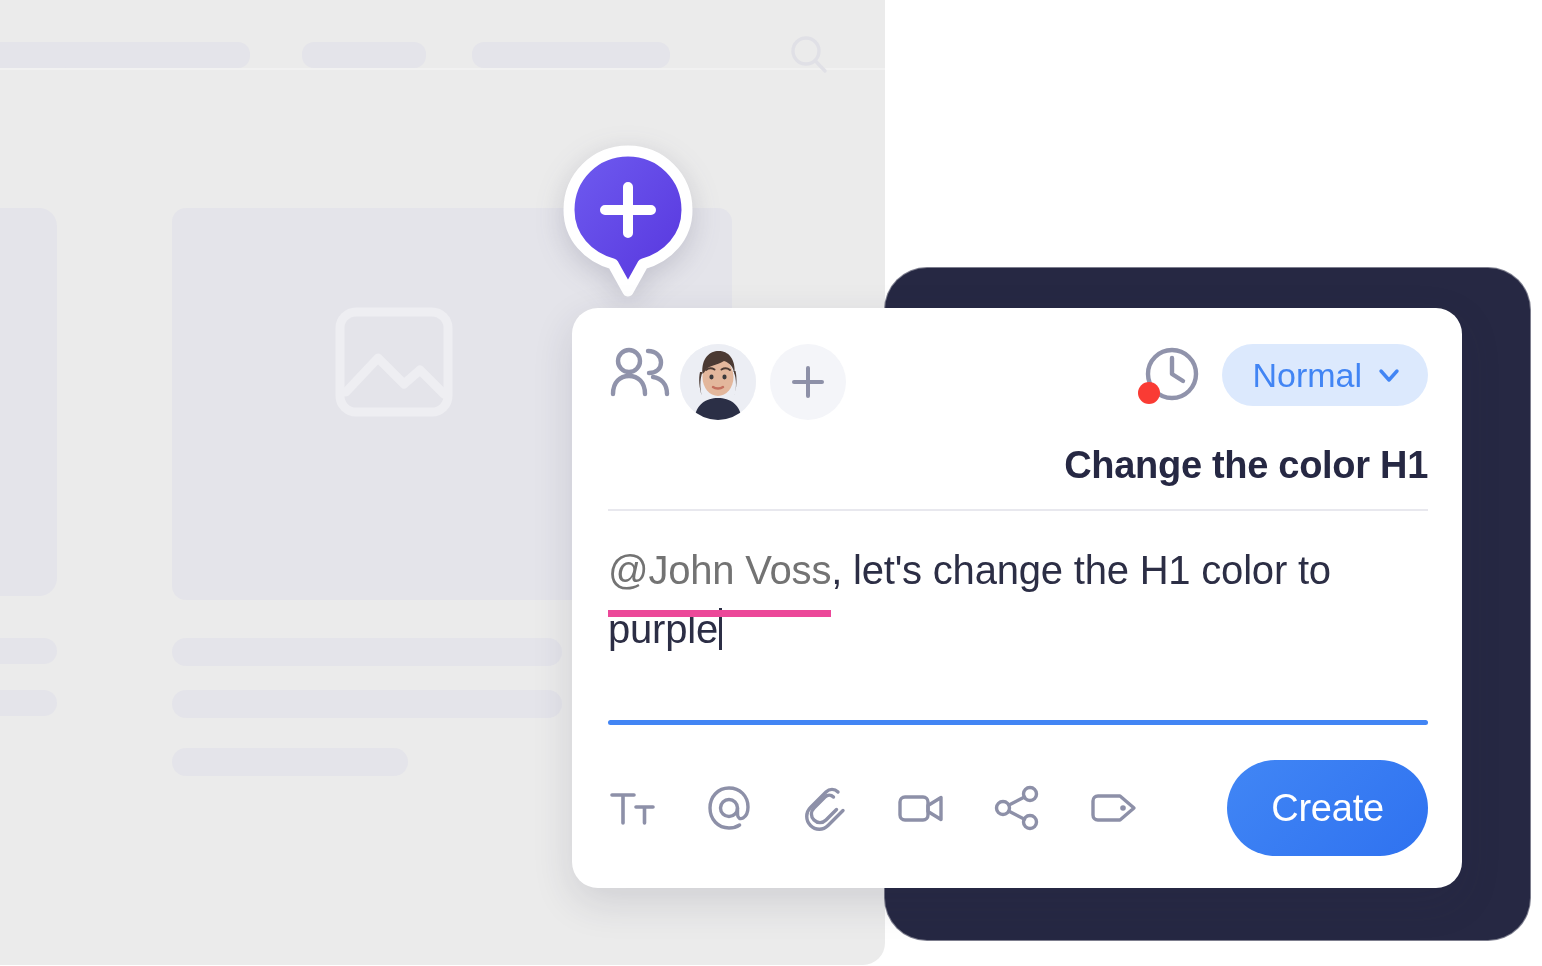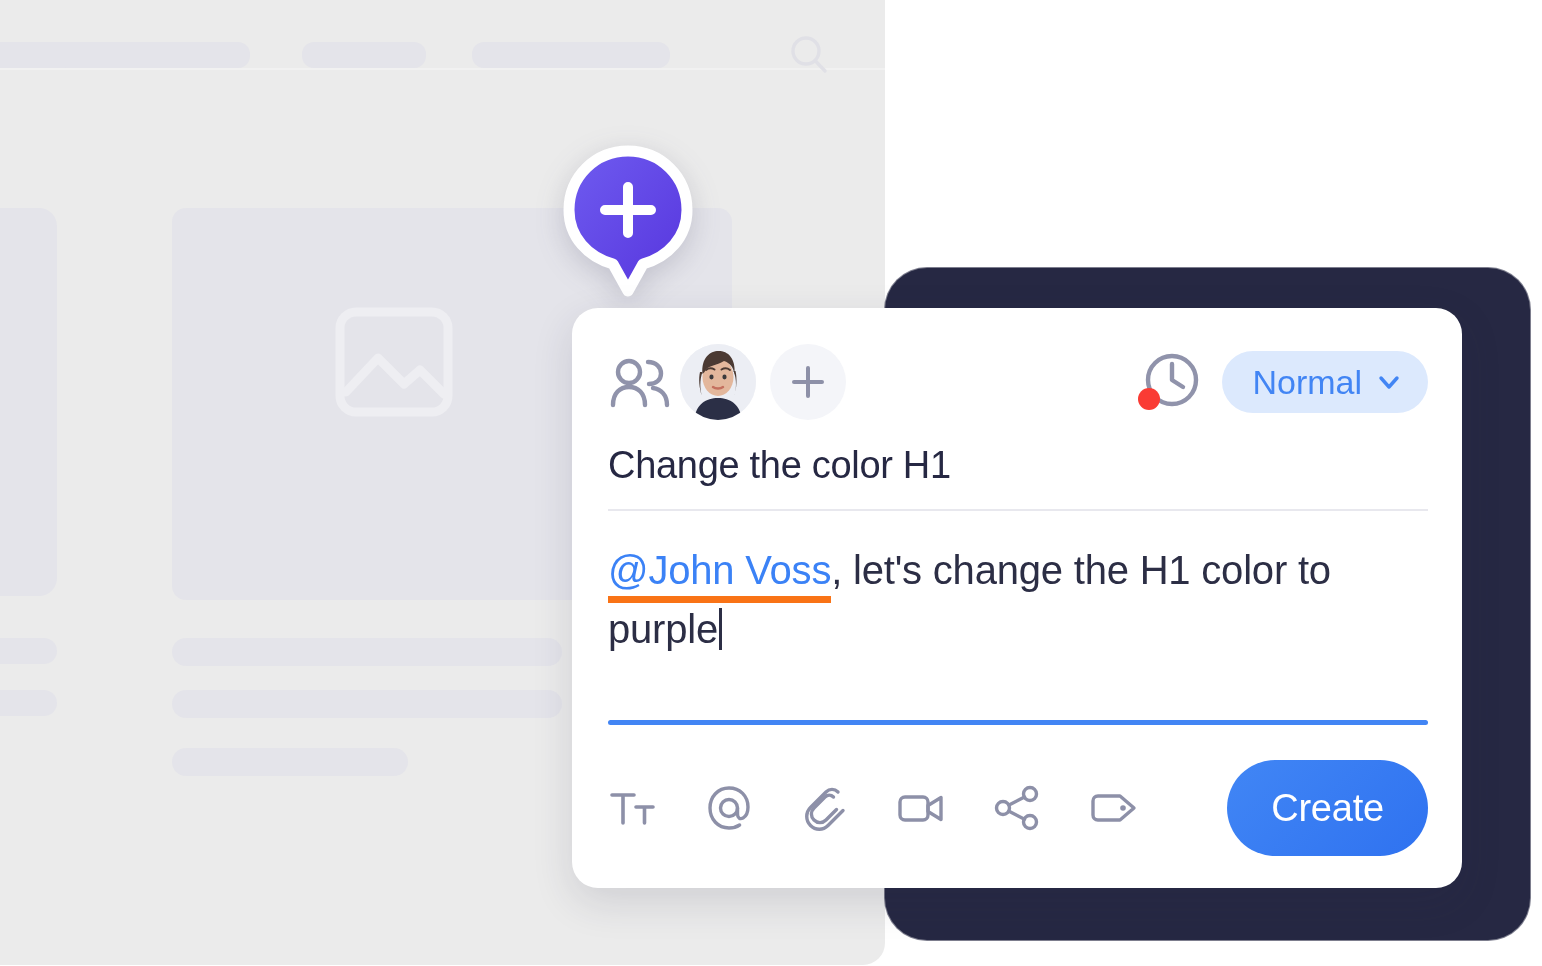--- a/index.html
+++ b/index.html
@@ -122,21 +122,21 @@
   .card-inner {
     position: absolute;
     left: 36px;
     top: 36px;
     right: 34px;
   }
 
   
   .card-head {
     display: flex;
-    align-items: center;
+    align-items: flex-start;
     height: 76px;
   }
   .people-icon {
     width: 62px; height: 54px;
     color: #9093ab;
     flex: 0 0 auto;
     margin-right: 10px;
   }
   .people-icon svg { display:block; width:62px; height:54px; }
 
@@ -200,46 +200,47 @@
     flex: 0 0 auto;
     cursor: pointer;
     white-space: nowrap;
   }
   .priority-badge .chev { width: 26px; height: 26px; display:block; }
 
   
   .card-title {
     margin: 24px 0 0 0;
     font-size: 38px;
-    font-weight: normal;
+    font-weight: bold;
     color: #262843;
     letter-spacing: -0.3px;
+    text-align: right;
   }
   .divider {
     margin-top: 22px;
     height: 2px;
     background: #e8e8ee;
     width: 100%;
   }
 
   
   .card-body {
     margin-top: 30px;
     font-size: 40px;
     line-height: 1.48;
     color: #2c2e45;
     letter-spacing: -0.2px;
     min-height: 140px;
   }
   .mention {
-    color: #3b82f6;
+    color: #737373;
     position: relative;
     white-space: nowrap;
-    border-bottom: 7px solid #f97316;
-    padding-bottom: 4px;
+    border-bottom: 7px solid #ec4899;
+    padding-bottom: 18px;
   }
   .caret {
     display: inline-block;
     width: 3px;
     height: 42px;
     background: #2c2e45;
     vertical-align: -7px;
     margin-left: 1px;
   }
 

